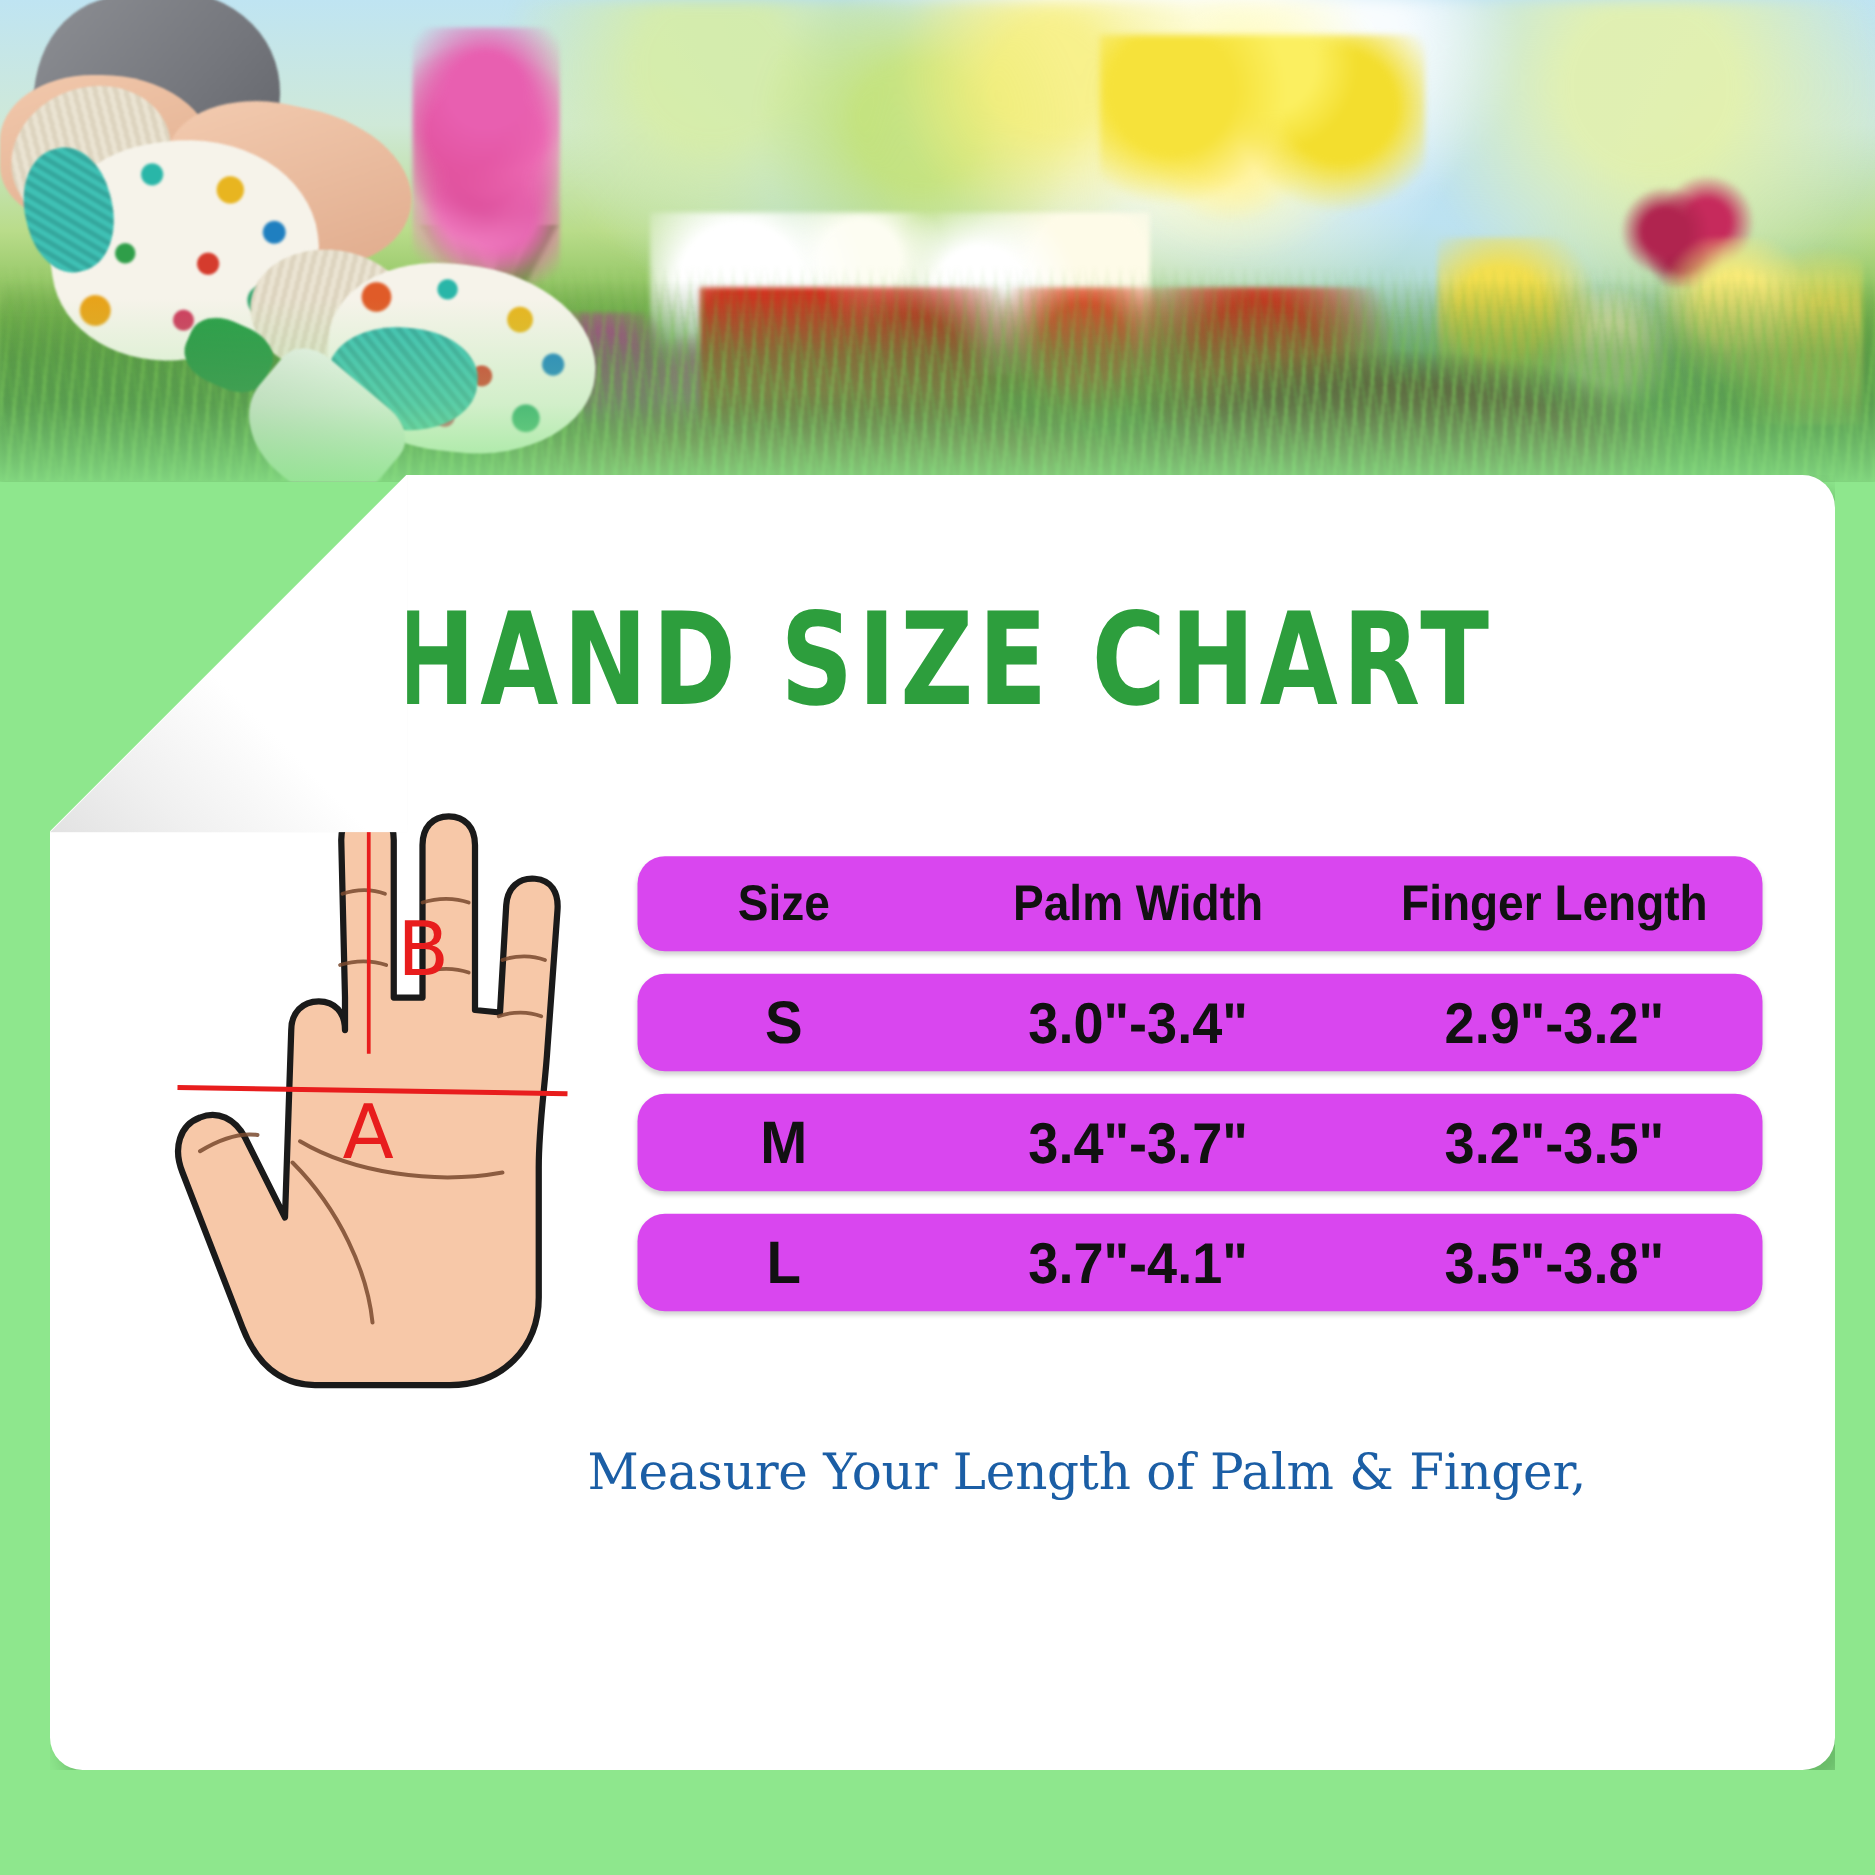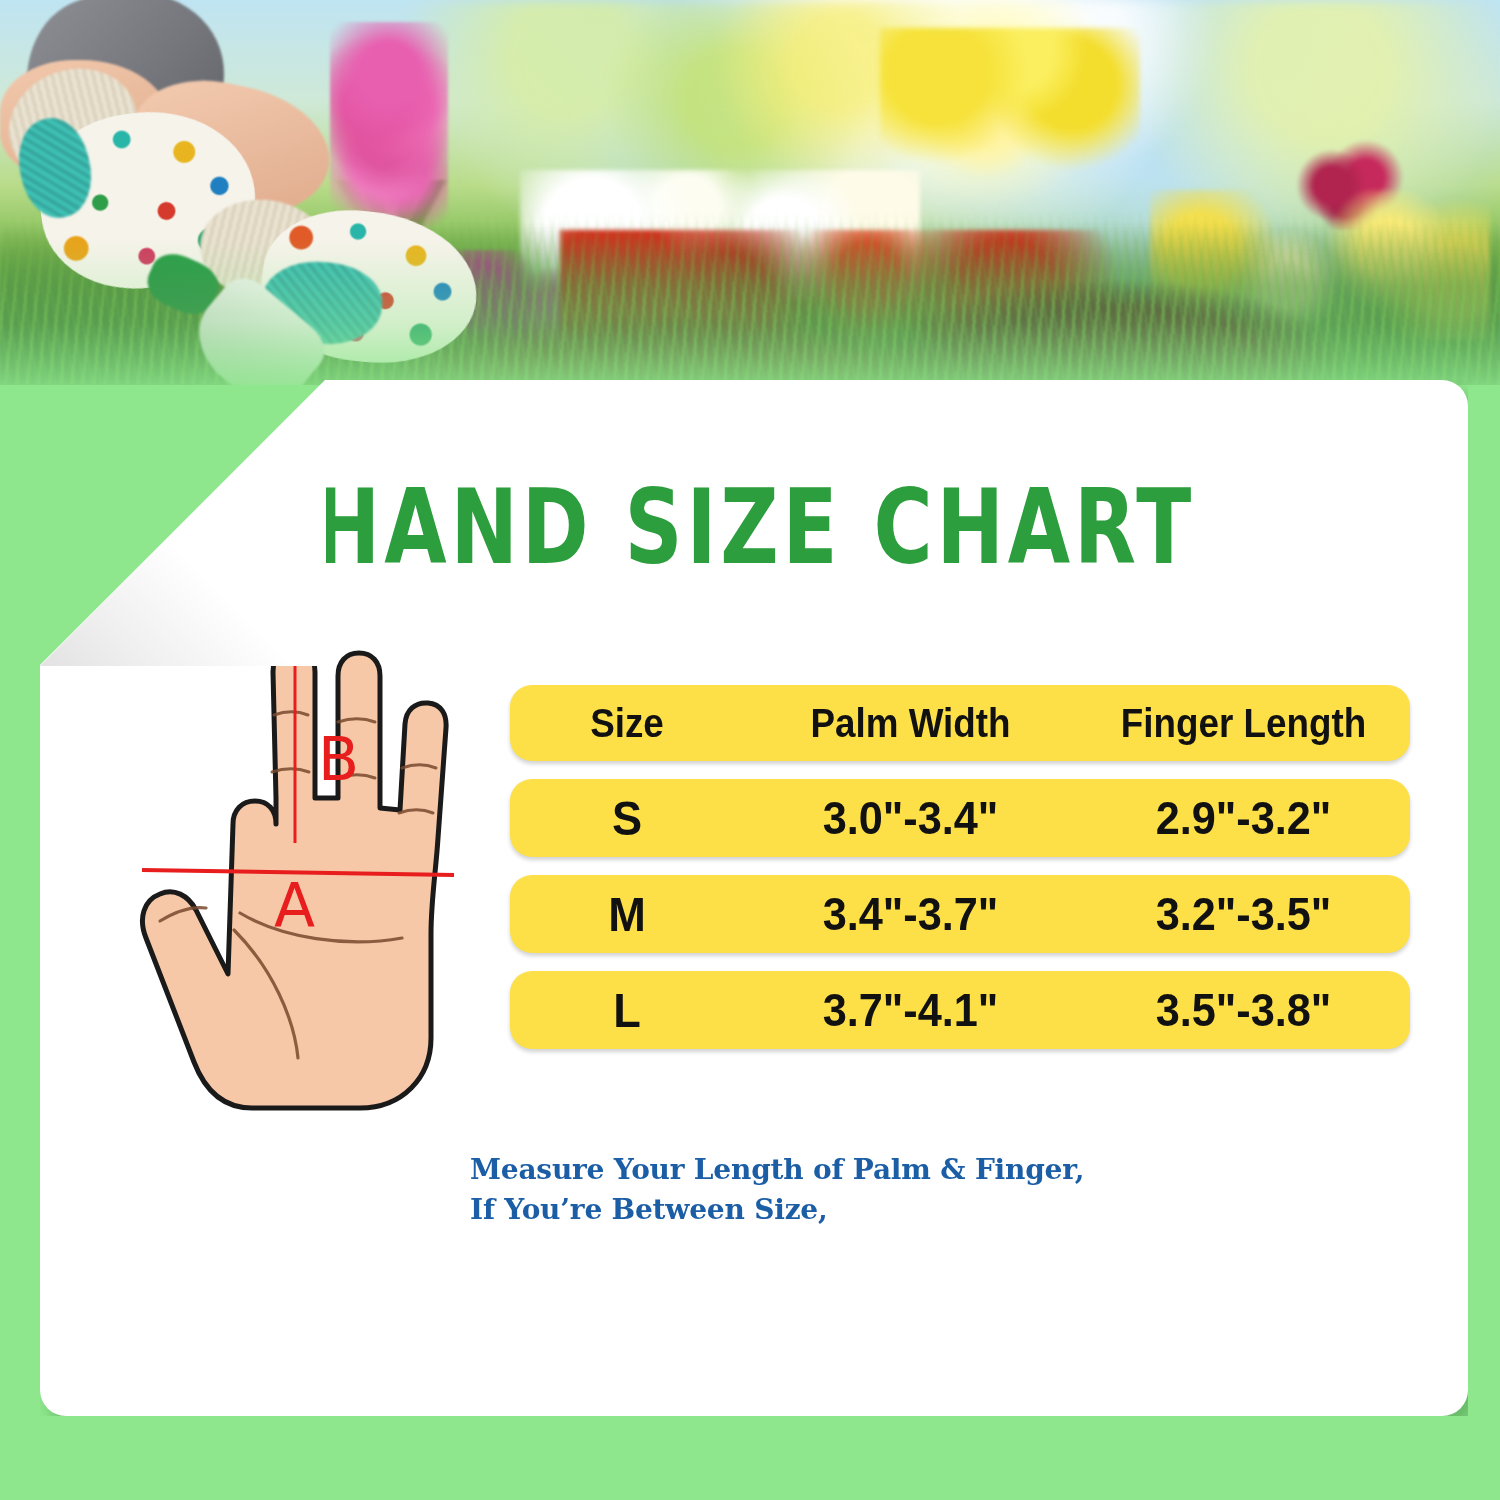--- a/index.html
+++ b/index.html
@@ -257,21 +257,21 @@
   #hand-figure svg { display:block; width:400px; height:500px; overflow:visible; }
 
   
   #size-table {
     position:absolute; left:470px; top:305px;
     width: 900px;
     z-index: 7;
   }
   .trow {
     display:flex; align-items:center;
-    background:#fde047;
+    background:#d946ef;
     border-radius: 22px;
     height: 78px;
     margin-bottom: 18px;
     box-shadow: 0 3px 4px rgba(0,0,0,.18);
   }
   .trow.head { height: 76px; }
   .cell { text-align:center; color:#111; }
   .c-size { width: 26%; }
   .c-pw   { width: 37%; }
   .c-fl   { width: 37%; }
@@ -286,22 +286,22 @@
     transform: scaleX(.94);
   }
   .trow.body .c-size { font-size: 48px; }
 
   
   #note {
     position:absolute; left:430px; top:770px;
     z-index: 7;
     color:#1b5ea5;
     font-family:"DejaVu Serif", serif;
-    font-weight:700;
-    font-size: 28px;
+    font-weight:400;
+    font-size: 40px;
     line-height: 1.42;
     letter-spacing: -.2px;
   }
   #note div { white-space: nowrap; }
 </style>
 </head>
 <body>
 
 <div id="root">
 
@@ -423,21 +423,20 @@
       <div class="trow body">
         <div class="cell c-size">L</div>
         <div class="cell c-pw">3.7"-4.1"</div>
         <div class="cell c-fl">3.5"-3.8"</div>
       </div>
 
     </div>
 
     <div id="note">
       <div>Measure Your Length of Palm &amp; Finger,</div>
-      <div>If You’re Between Size,</div>
     </div>
 
   </div>
 
   <div id="fold-corner">
     <div class="tri"></div>
   </div>
 
 </div>
 

